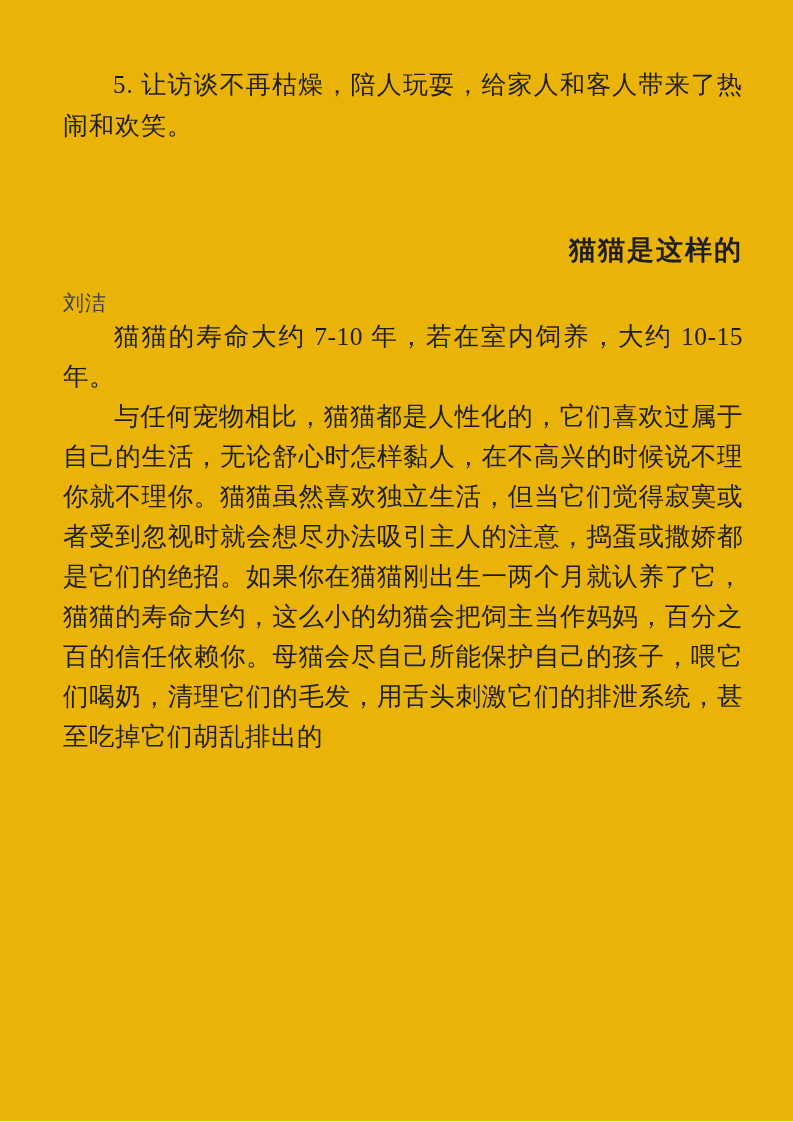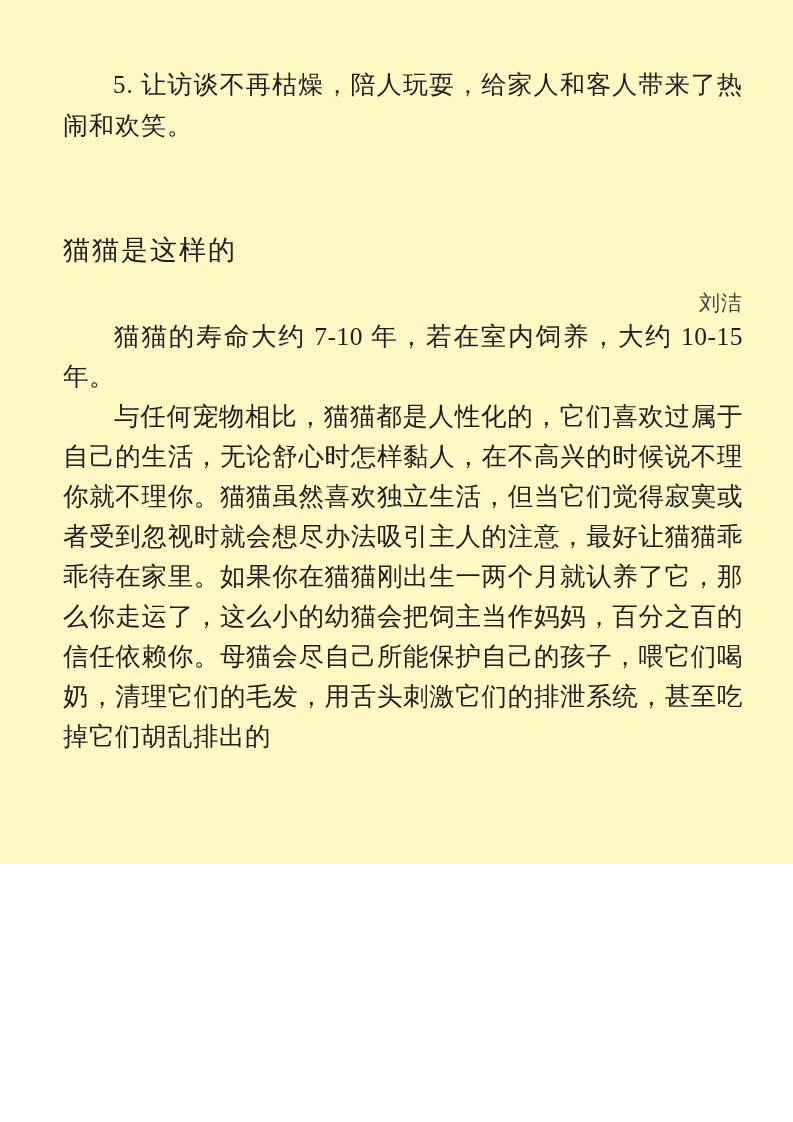--- a/index.html
+++ b/index.html
@@ -3,49 +3,49 @@
 <meta charset="utf-8">
 <style>
   html, body {
     margin: 0;
     padding: 0;
     background: #ffffff;
   }
   .page {
     position: relative;
     width: 793px;
-    height: 864px;
-    background: #fef9c3;
+    height: 1121px;
+    background: #eab308;
     overflow: hidden;
     font-family: "Liberation Serif", "DejaVu Serif", serif;
     color: #1d1d1d;
   }
   .content {
     padding: 64px 50px 0 63px; 
   }
   .exercise-item {
     margin: 0;
     font-size: 25px;
     line-height: 41px;
     text-indent: 2em;
     text-align: justify;
     text-align-last: left;
     letter-spacing: 1px;
   }
   .article-title {
     margin: 86px 0 0 0;
     font-size: 27px;
-    font-weight: normal;
-    text-align: left;
+    font-weight: bold;
+    text-align: right;
     letter-spacing: 2px;
   }
   .article-author {
     margin-top: 21px;
     font-size: 21px;
-    text-align: right;
+    text-align: left;
     color: #3e3e3e;
     letter-spacing: 1px;
   }
   .body-para {
     margin: 0;
     font-size: 25.5px;
     line-height: 40px;
     text-indent: 2em;
     text-align: justify;
     text-align-last: left;
@@ -62,16 +62,16 @@
 
     <p class="exercise-item">5. 让访谈不再枯燥，陪人玩耍，给家人和客人带来了热闹和欢笑。</p>
 
     <h1 class="article-title">猫猫是这样的</h1>
 
     <div class="article-author">刘洁</div>
 
     <p class="body-para first">猫猫的寿命大约 7-10 年，若在室内饲养，大约 10-15 年。</p>
 
 
-    <p class="body-para">与任何宠物相比，猫猫都是人性化的，它们喜欢过属于自己的生活，无论舒心时怎样黏人，在不高兴的时候说不理你就不理你。猫猫虽然喜欢独立生活，但当它们觉得寂寞或者受到忽视时就会想尽办法吸引主人的注意，最好让猫猫乖乖待在家里。如果你在猫猫刚出生一两个月就认养了它，那么你走运了，这么小的幼猫会把饲主当作妈妈，百分之百的信任依赖你。母猫会尽自己所能保护自己的孩子，喂它们喝奶，清理它们的毛发，用舌头刺激它们的排泄系统，甚至吃掉它们胡乱排出的</p>
+    <p class="body-para">与任何宠物相比，猫猫都是人性化的，它们喜欢过属于自己的生活，无论舒心时怎样黏人，在不高兴的时候说不理你就不理你。猫猫虽然喜欢独立生活，但当它们觉得寂寞或者受到忽视时就会想尽办法吸引主人的注意，捣蛋或撒娇都是它们的绝招。如果你在猫猫刚出生一两个月就认养了它，猫猫的寿命大约，这么小的幼猫会把饲主当作妈妈，百分之百的信任依赖你。母猫会尽自己所能保护自己的孩子，喂它们喝奶，清理它们的毛发，用舌头刺激它们的排泄系统，甚至吃掉它们胡乱排出的</p>
 
   </div>
 </div>
 
 </body></html>

